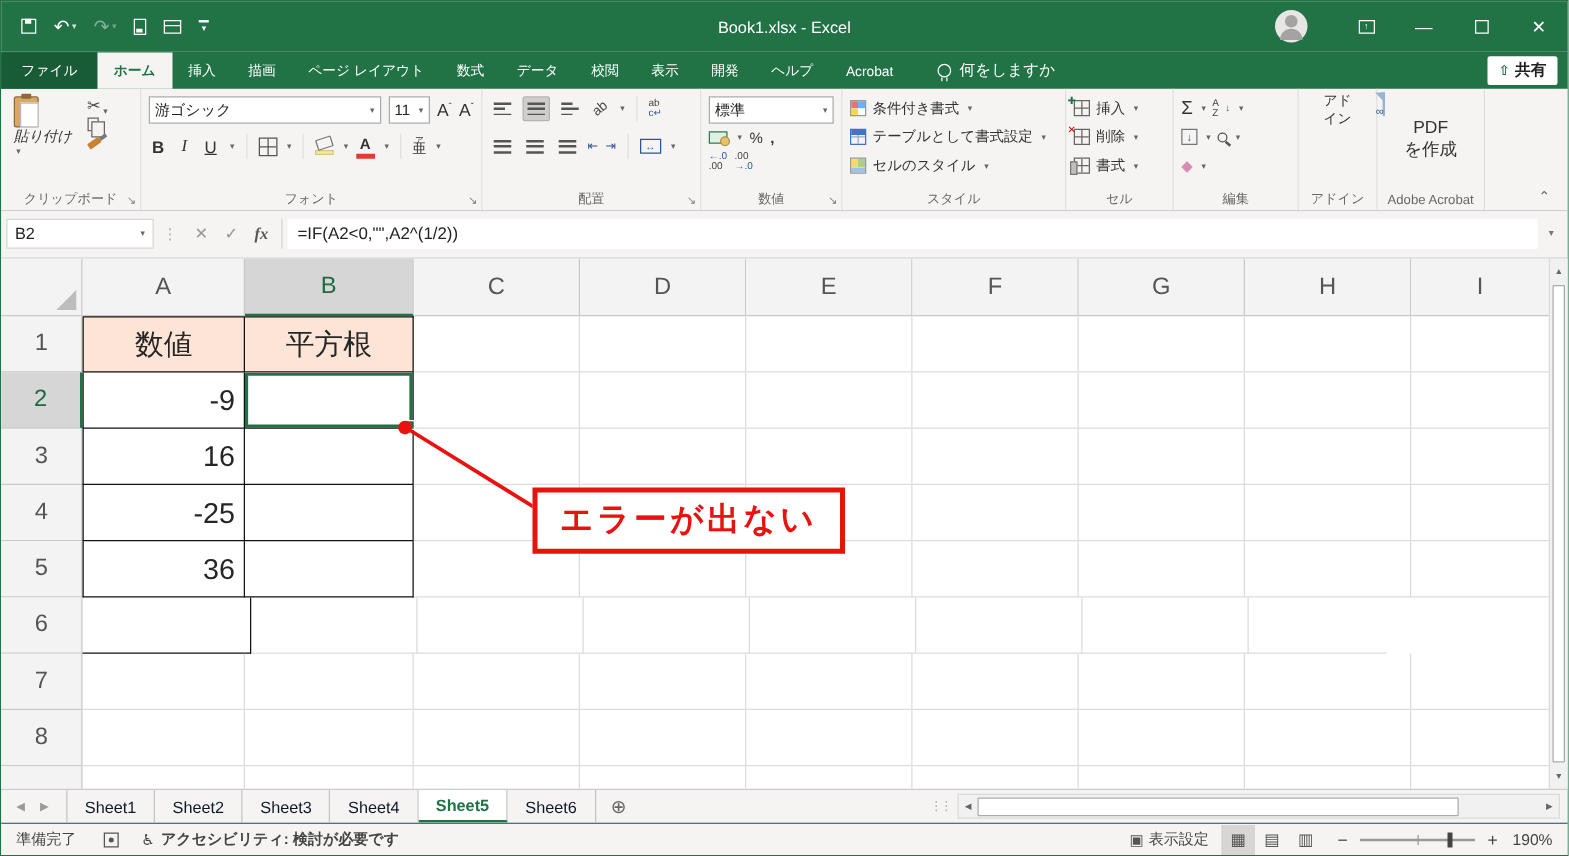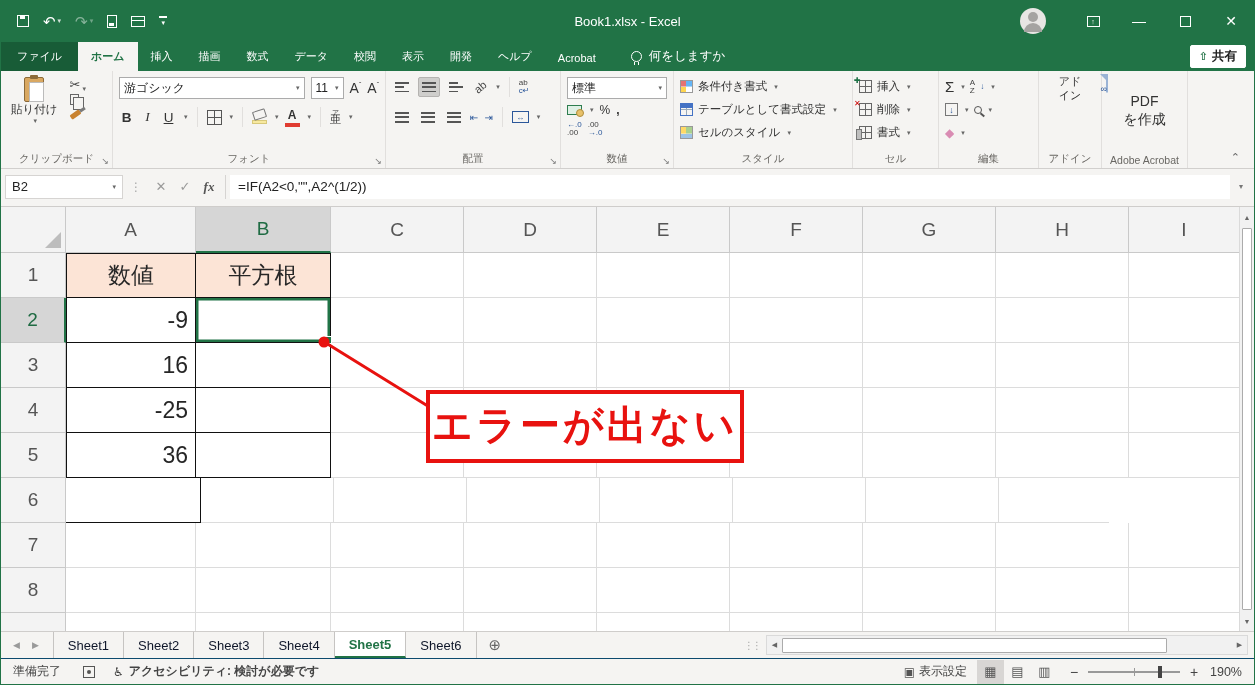--- a/index.html
+++ b/index.html
@@ -45,21 +45,21 @@
   .ribbon { height:98px; background:#F5F4F2; border-bottom:1px solid #D1CFCD; display:flex; flex:0 0 auto; }
   .rgroup { position:relative; border-right:1px solid #E1DFDD; padding:4px 4px 16px; display:flex; flex-direction:column; }
   .glabel { position:absolute; bottom:2px; left:0; right:0; text-align:center; font-size:10.5px; color:#696763; }
   .launcher { position:absolute; bottom:2px; right:3px; font-size:9px; color:#7a7a7a; cursor:pointer; }
   .rbtn-txt { font-size:11.5px; color:#333; }
   .dd { font-size:7px; color:#666; margin-left:2px; }
   .rrow { display:flex; align-items:center; gap:6px; margin:2px 2px; }
 
   
   .g-clip { width:112px; }
-  .paste-big { display:flex; flex-direction:column; align-items:center; padding:2px 6px; cursor:pointer; }
+  .paste-big { display:flex; flex-direction:column; padding:2px 6px; cursor:pointer;font-style:italic; }
   .clip-ic { width:20px; height:25px; background:#D9A862; border:1px solid #8C6A39; border-radius:2px; position:relative; }
   .clip-ic::before { content:""; position:absolute; top:-3px; left:5px; width:8px; height:4px; background:#8C6A39; border-radius:1px; }
   .clip-ic::after { content:""; position:absolute; top:4px; left:4px; width:13px; height:18px; background:#fff; border:1px solid #bbb; }
   .clip-col { display:flex; flex-direction:column; gap:3px; margin-left:6px; margin-top:3px; }
   .scissors { font-size:13px; color:#444; line-height:1; cursor:pointer; }
   .copy-ic { width:9px; height:11px; border:1.2px solid #666; position:relative; cursor:pointer; }
   .copy-ic::before { content:""; position:absolute; top:2px; left:2px; width:9px; height:11px; border:1.2px solid #666; background:#F5F4F2; }
   .brush-ic { width:11px; height:5px; background:#C9822F; transform:rotate(-35deg); border-radius:1px; position:relative; margin-top:4px; cursor:pointer; }
   .brush-ic::after { content:""; position:absolute; right:-6px; top:1px; width:6px; height:3px; background:#7a7a7a; }
 
@@ -166,21 +166,21 @@
   .peach { background:#FCE4D6; justify-content:center; }
   .num { justify-content:flex-end; padding-right:7px; }
   .selcell { position:relative; box-shadow:inset 0 0 0 2.5px #217346; }
   .selcell::after { content:""; position:absolute; right:-2px; bottom:-2px; width:6px; height:6px; background:#217346; border:1px solid #fff; }
   .partial { height:18px; display:flex; }
   .partial .rh { border-bottom:none; }
   .partial .c { border-bottom:none; }
 
   
   .anno-svg { position:absolute; left:0; top:0; pointer-events:none; z-index:5; }
-  .anno-box { position:absolute; left:425px; top:183px; z-index:6; background:#fff; border:4px solid #E8120F; padding:4px 2px 6px; color:#E8120F; font-size:40px; font-weight:bold; letter-spacing:3px; white-space:nowrap;text-align:center; }
+  .anno-box { position:absolute; left:425px; top:183px; z-index:6; background:#fff; border:4px solid #E8120F; padding:4px 18px 6px; color:#E8120F; font-size:26px; font-weight:bold; letter-spacing:3px; white-space:nowrap;text-align:center; }
 
   
   .vscroll { width:15px; background:#F1F1F1; border-left:1px solid #DADADA; display:flex; flex-direction:column; }
   .vs-btn { height:20px; display:flex; align-items:center; justify-content:center; font-size:7px; color:#666; cursor:pointer; }
   .vs-thumb { flex:1; margin:1px 2px; background:#fff; border:1px solid #ABABAB; border-radius:1px; cursor:grab; }
 
   
   .sheetbar { height:27px; background:#F5F4F2; border-top:1px solid #CFCDCB; display:flex; align-items:stretch; flex:0 0 auto; position:relative; }
   .snav { display:flex; align-items:center; gap:12px; padding:0 14px 0 12px; color:#9a9a9a; font-size:9px; }
   .snav span { cursor:pointer; }
@@ -253,20 +253,21 @@
         </span>
       <span class="wbtn">✕</span>
     </div>
   </div>
 
   <div class="tabrow">
     <span class="rtab file">ファイル</span>
     <span class="rtab active">ホーム</span>
     <span class="rtab">挿入</span>
     <span class="rtab">描画</span>
+    <span class="rtab">ページ レイアウト</span>
     <span class="rtab">数式</span>
     <span class="rtab">データ</span>
     <span class="rtab">校閲</span>
     <span class="rtab">表示</span>
     <span class="rtab">開発</span>
     <span class="rtab">ヘルプ</span>
     <span class="rtab">Acrobat</span>
     <span class="search-area">
       <span class="bulb"></span>
       <span class="search-label">何をしますか</span>

